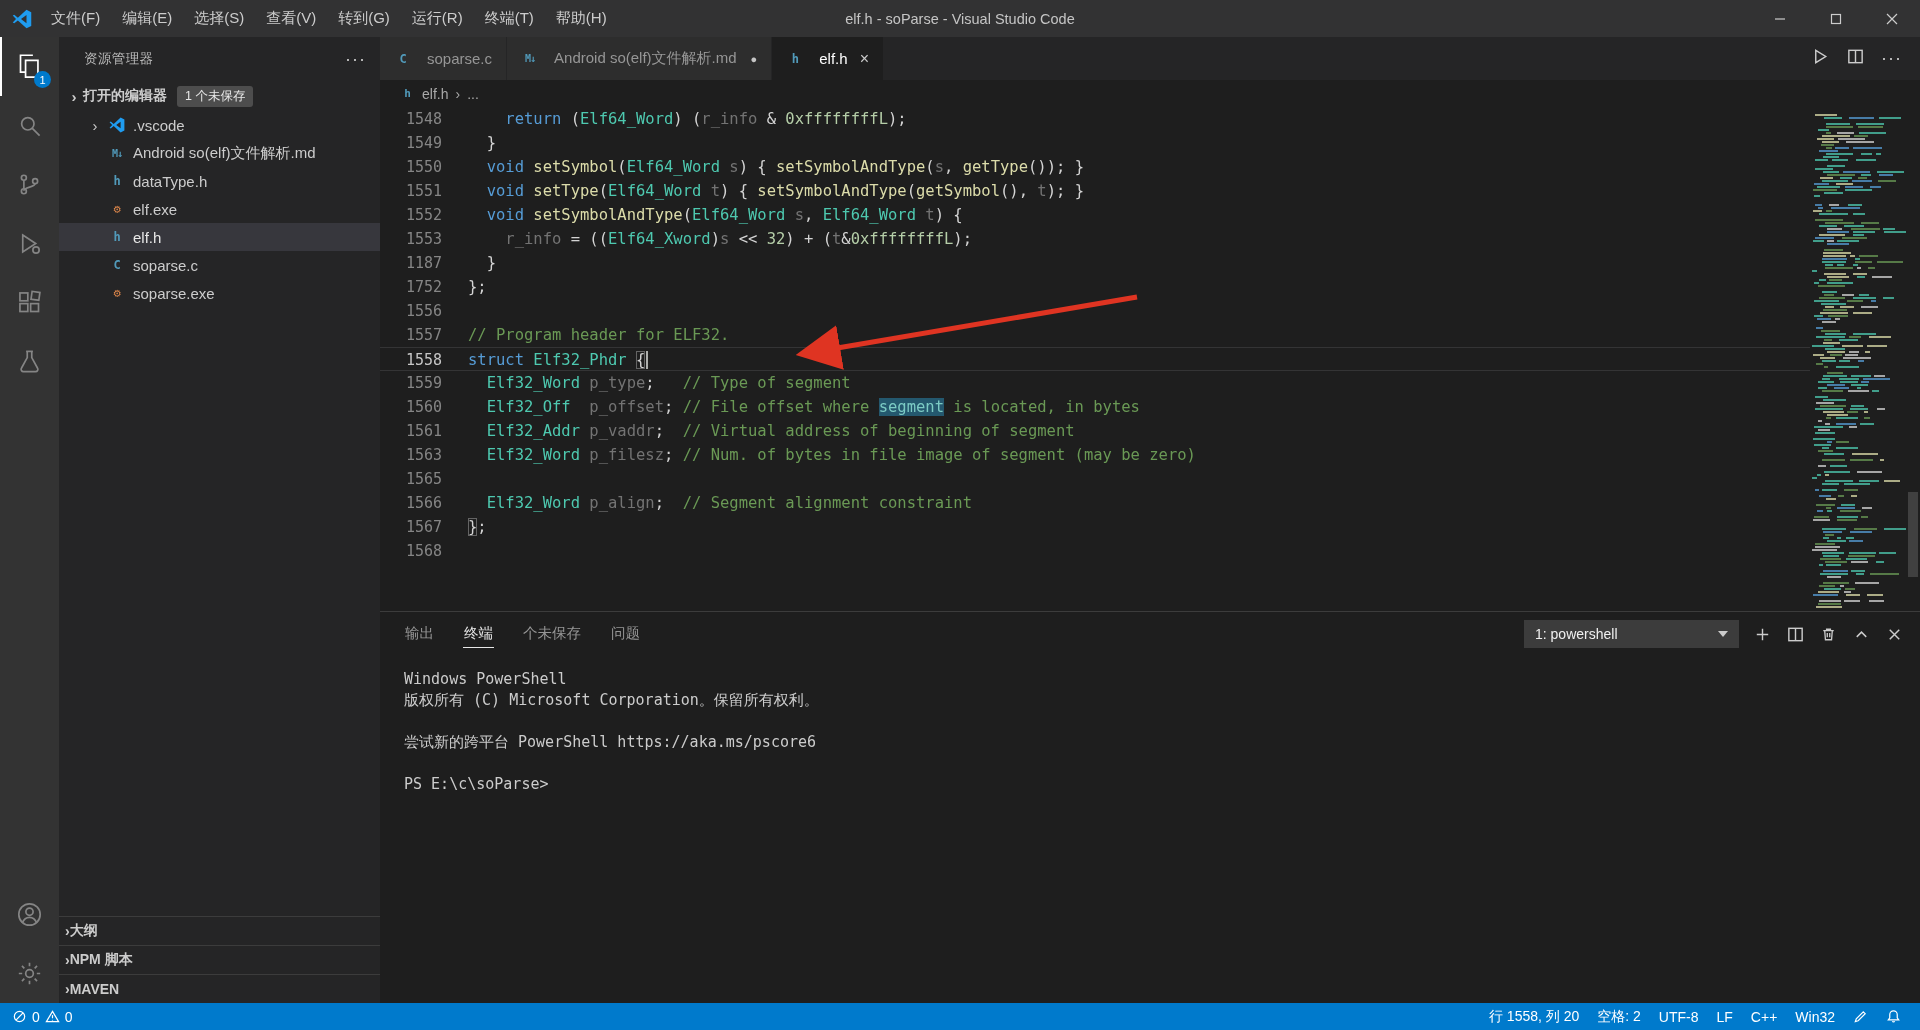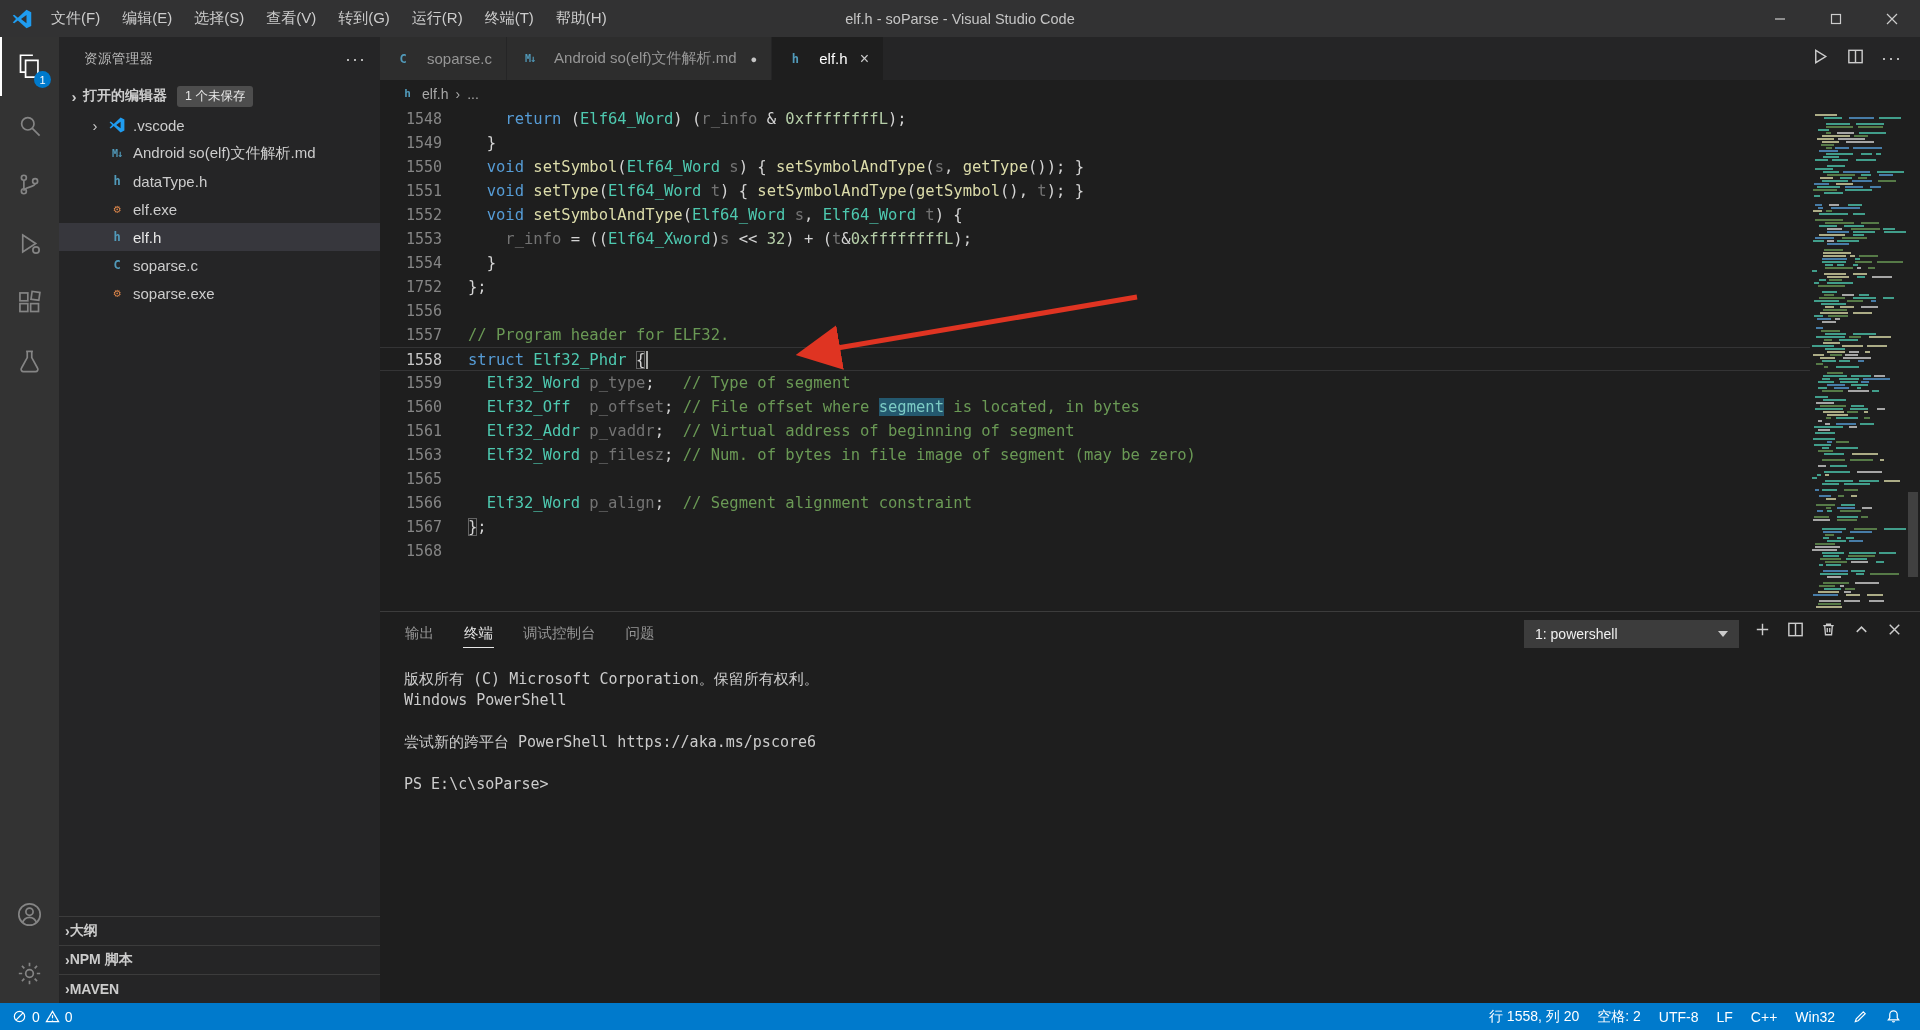--- a/index.html
+++ b/index.html
@@ -83,21 +83,21 @@
   .vthumb { position:absolute; left:2px; right:2px; top:385px; height:85px; background:rgba(121,121,121,.38); }
 
   .arrow-overlay { position:absolute; inset:0; width:100%; height:100%; pointer-events:none; z-index:6; }
 
   
   .panel { height:392px; flex:none; background:#1e1e1e; border-top:1px solid #3c3c3c; display:flex; flex-direction:column; }
   .panel-header { height:43px; flex:none; display:flex; align-items:center; padding:0 16px 0 24px; }
   .panel-tabs { display:flex; gap:28px; height:100%; align-items:center; }
   .panel-tab { font-size:14.5px; color:#969696; padding:4px 1px; border-bottom:1px solid transparent; }
   .panel-tab.active { color:#e7e7e7; border-bottom-color:#e7e7e7; }
-  .panel-actions { margin-left:auto; display:flex; align-items:flex-start; gap:14px; color:#cccccc; }
+  .panel-actions { margin-left:auto; display:flex; align-items:flex-end; gap:14px; color:#cccccc; }
   .shell-select { width:215px; height:28px; background:#3c3c3c; color:#f0f0f0; font-size:14px; display:flex; align-items:center; justify-content:space-between; padding:0 10px; border:1px solid #3c3c3c; }
   .caret-down { width:0; height:0; border-left:5px solid transparent; border-right:5px solid transparent; border-top:6px solid #cccccc; }
   .panel-actions svg { width:19px; height:19px; }
   .terminal { flex:1; padding:14px 0 0 24px; font-family:"DejaVu Sans Mono", monospace; font-size:15px; line-height:21px; color:#cccccc; white-space:pre; }
 
   
   .statusbar { height:27px; flex:none; background:#007acc; color:#ffffff; display:flex; align-items:center; font-size:14px; padding:0 10px; }
   .sb-left { display:flex; align-items:center; gap:5px; padding-left:2px; }
   .sb-left svg, .sb-right svg { width:15px; height:15px; }
   .sb-right { margin-left:auto; display:flex; align-items:center; gap:0; }
@@ -305,21 +305,21 @@
       </div>
 
       <div class="editor-wrap">
         <div class="code-area">
             <div class="code-line"><span class="line-number">1548</span><span class="code-text"><span class="tk-pln">    </span><span class="tk-kw">return</span><span class="tk-pln"> (</span><span class="tk-typ">Elf64_Word</span><span class="tk-pln">) (</span><span class="tk-var">r_info</span><span class="tk-pln"> &amp; </span><span class="tk-num">0xffffffffL</span><span class="tk-pln">);</span></span></div>
             <div class="code-line"><span class="line-number">1549</span><span class="code-text"><span class="tk-pln">  }</span></span></div>
             <div class="code-line"><span class="line-number">1550</span><span class="code-text"><span class="tk-pln">  </span><span class="tk-kw">void</span><span class="tk-pln"> </span><span class="tk-fn">setSymbol</span><span class="tk-pln">(</span><span class="tk-typ">Elf64_Word</span><span class="tk-pln"> </span><span class="tk-var">s</span><span class="tk-pln">) { </span><span class="tk-fn">setSymbolAndType</span><span class="tk-pln">(</span><span class="tk-var">s</span><span class="tk-pln">, </span><span class="tk-fn">getType</span><span class="tk-pln">()); }</span></span></div>
             <div class="code-line"><span class="line-number">1551</span><span class="code-text"><span class="tk-pln">  </span><span class="tk-kw">void</span><span class="tk-pln"> </span><span class="tk-fn">setType</span><span class="tk-pln">(</span><span class="tk-typ">Elf64_Word</span><span class="tk-pln"> </span><span class="tk-var">t</span><span class="tk-pln">) { </span><span class="tk-fn">setSymbolAndType</span><span class="tk-pln">(</span><span class="tk-fn">getSymbol</span><span class="tk-pln">(), </span><span class="tk-var">t</span><span class="tk-pln">); }</span></span></div>
             <div class="code-line"><span class="line-number">1552</span><span class="code-text"><span class="tk-pln">  </span><span class="tk-kw">void</span><span class="tk-pln"> </span><span class="tk-fn">setSymbolAndType</span><span class="tk-pln">(</span><span class="tk-typ">Elf64_Word</span><span class="tk-pln"> </span><span class="tk-var">s</span><span class="tk-pln">, </span><span class="tk-typ">Elf64_Word</span><span class="tk-pln"> </span><span class="tk-var">t</span><span class="tk-pln">) {</span></span></div>
             <div class="code-line"><span class="line-number">1553</span><span class="code-text"><span class="tk-pln">    </span><span class="tk-var">r_info</span><span class="tk-pln"> = ((</span><span class="tk-typ">Elf64_Xword</span><span class="tk-pln">)</span><span class="tk-var">s</span><span class="tk-pln"> &lt;&lt; </span><span class="tk-num">32</span><span class="tk-pln">) + (</span><span class="tk-var">t</span><span class="tk-pln">&amp;</span><span class="tk-num">0xffffffffL</span><span class="tk-pln">);</span></span></div>
-            <div class="code-line"><span class="line-number">1554</span><span class="code-text"><span class="tk-pln">  }</span></span></div>
+            <div class="code-line"><span class="line-number">1187</span><span class="code-text"><span class="tk-pln">  }</span></span></div>
             <div class="code-line"><span class="line-number">1752</span><span class="code-text"><span class="tk-pln">};</span></span></div>
             <div class="code-line"><span class="line-number">1556</span><span class="code-text"></span></div>
             <div class="code-line"><span class="line-number">1557</span><span class="code-text"><span class="tk-cmt">// Program header for ELF32.</span></span></div>
             <div class="code-line current"><span class="line-number">1558</span><span class="code-text"><span class="tk-kw">struct</span><span class="tk-pln"> </span><span class="tk-typ">Elf32_Phdr</span><span class="tk-pln"> </span><span class="tk-bm">{</span><span class="caret"></span></span></div>
             <div class="code-line"><span class="line-number">1559</span><span class="code-text"><span class="tk-pln">  </span><span class="tk-typ">Elf32_Word</span><span class="tk-pln"> </span><span class="tk-var">p_type</span><span class="tk-pln">;   </span><span class="tk-cmt">// Type of segment</span></span></div>
             <div class="code-line"><span class="line-number">1560</span><span class="code-text"><span class="tk-pln">  </span><span class="tk-typ">Elf32_Off</span><span class="tk-pln">  </span><span class="tk-var">p_offset</span><span class="tk-pln">; </span><span class="tk-cmt">// File offset where </span><span class="tk-cmthl">segment</span><span class="tk-cmt"> is located, in bytes</span></span></div>
             <div class="code-line"><span class="line-number">1561</span><span class="code-text"><span class="tk-pln">  </span><span class="tk-typ">Elf32_Addr</span><span class="tk-pln"> </span><span class="tk-var">p_vaddr</span><span class="tk-pln">;  </span><span class="tk-cmt">// Virtual address of beginning of segment</span></span></div>
             <div class="code-line"><span class="line-number">1563</span><span class="code-text"><span class="tk-pln">  </span><span class="tk-typ">Elf32_Word</span><span class="tk-pln"> </span><span class="tk-var">p_filesz</span><span class="tk-pln">; </span><span class="tk-cmt">// Num. of bytes in file image of segment (may be zero)</span></span></div>
             <div class="code-line"><span class="line-number">1565</span></div>
             <div class="code-line"><span class="line-number">1566</span><span class="code-text"><span class="tk-pln">  </span><span class="tk-typ">Elf32_Word</span><span class="tk-pln"> </span><span class="tk-var">p_align</span><span class="tk-pln">;  </span><span class="tk-cmt">// Segment alignment constraint</span></span></div>
@@ -938,21 +938,21 @@
           </defs>
           <line x1="757" y1="190" x2="428" y2="246" stroke="#df3422" stroke-width="5" marker-end="url(#ah)"></line>
         </svg>
       </div>
 
       <div class="panel">
         <div class="panel-header">
           <div class="panel-tabs">
               <span class="panel-tab">输出</span>
               <span class="panel-tab active">终端</span>
-              <span class="panel-tab">调试控制台</span>
+              <span class="panel-tab">个未保存</span>
               <span class="panel-tab">问题</span>
             </div>
           <div class="panel-actions">
             <div class="shell-select">
               <span>1: powershell</span>
               <span class="caret-down"></span>
             </div>
             <span><svg viewBox="0 0 20 20" fill="none" stroke="currentColor" stroke-width="1.5">
                   <path d="M10 4v12M4 10h12"></path>
                 </svg></span>
@@ -964,21 +964,21 @@
                   <path d="M4.5 6h11M8 6V4.5h4V6M6 6l.8 9.5h6.4L14 6M8.7 8.5v4.5M11.3 8.5v4.5"></path>
                 </svg></span>
             <span><svg viewBox="0 0 20 20" fill="none" stroke="currentColor" stroke-width="1.5">
                   <path d="M5 12.5l5-5 5 5"></path>
                 </svg></span>
             <span><svg viewBox="0 0 20 20" fill="none" stroke="currentColor" stroke-width="1.5">
                   <path d="M5 5l10 10M15 5L5 15"></path>
                 </svg></span>
           </div>
         </div>
-        <div class="terminal"><div class="term-line">版权所有 (C) Microsoft Corporation。保留所有权利。</div><div class="term-line">Windows PowerShell</div><div class="term-line">&nbsp;</div><div class="term-line">尝试新的跨平台 PowerShell https://aka.ms/pscore6</div><div class="term-line">&nbsp;</div><div class="term-line">PS E:\c\soParse&gt;</div></div>
+        <div class="terminal"><div class="term-line">Windows PowerShell</div><div class="term-line">版权所有 (C) Microsoft Corporation。保留所有权利。</div><div class="term-line">&nbsp;</div><div class="term-line">尝试新的跨平台 PowerShell https://aka.ms/pscore6</div><div class="term-line">&nbsp;</div><div class="term-line">PS E:\c\soParse&gt;</div></div>
       </div>
 
     </div>
   </div>
 
   <div class="statusbar">
     <div class="sb-left">
       <svg viewBox="0 0 16 16" fill="none" stroke="#ffffff" stroke-width="1.3">
           <circle cx="8" cy="8" r="5.5"></circle>
           <path d="M4.2 11.8L11.8 4.2"></path>

